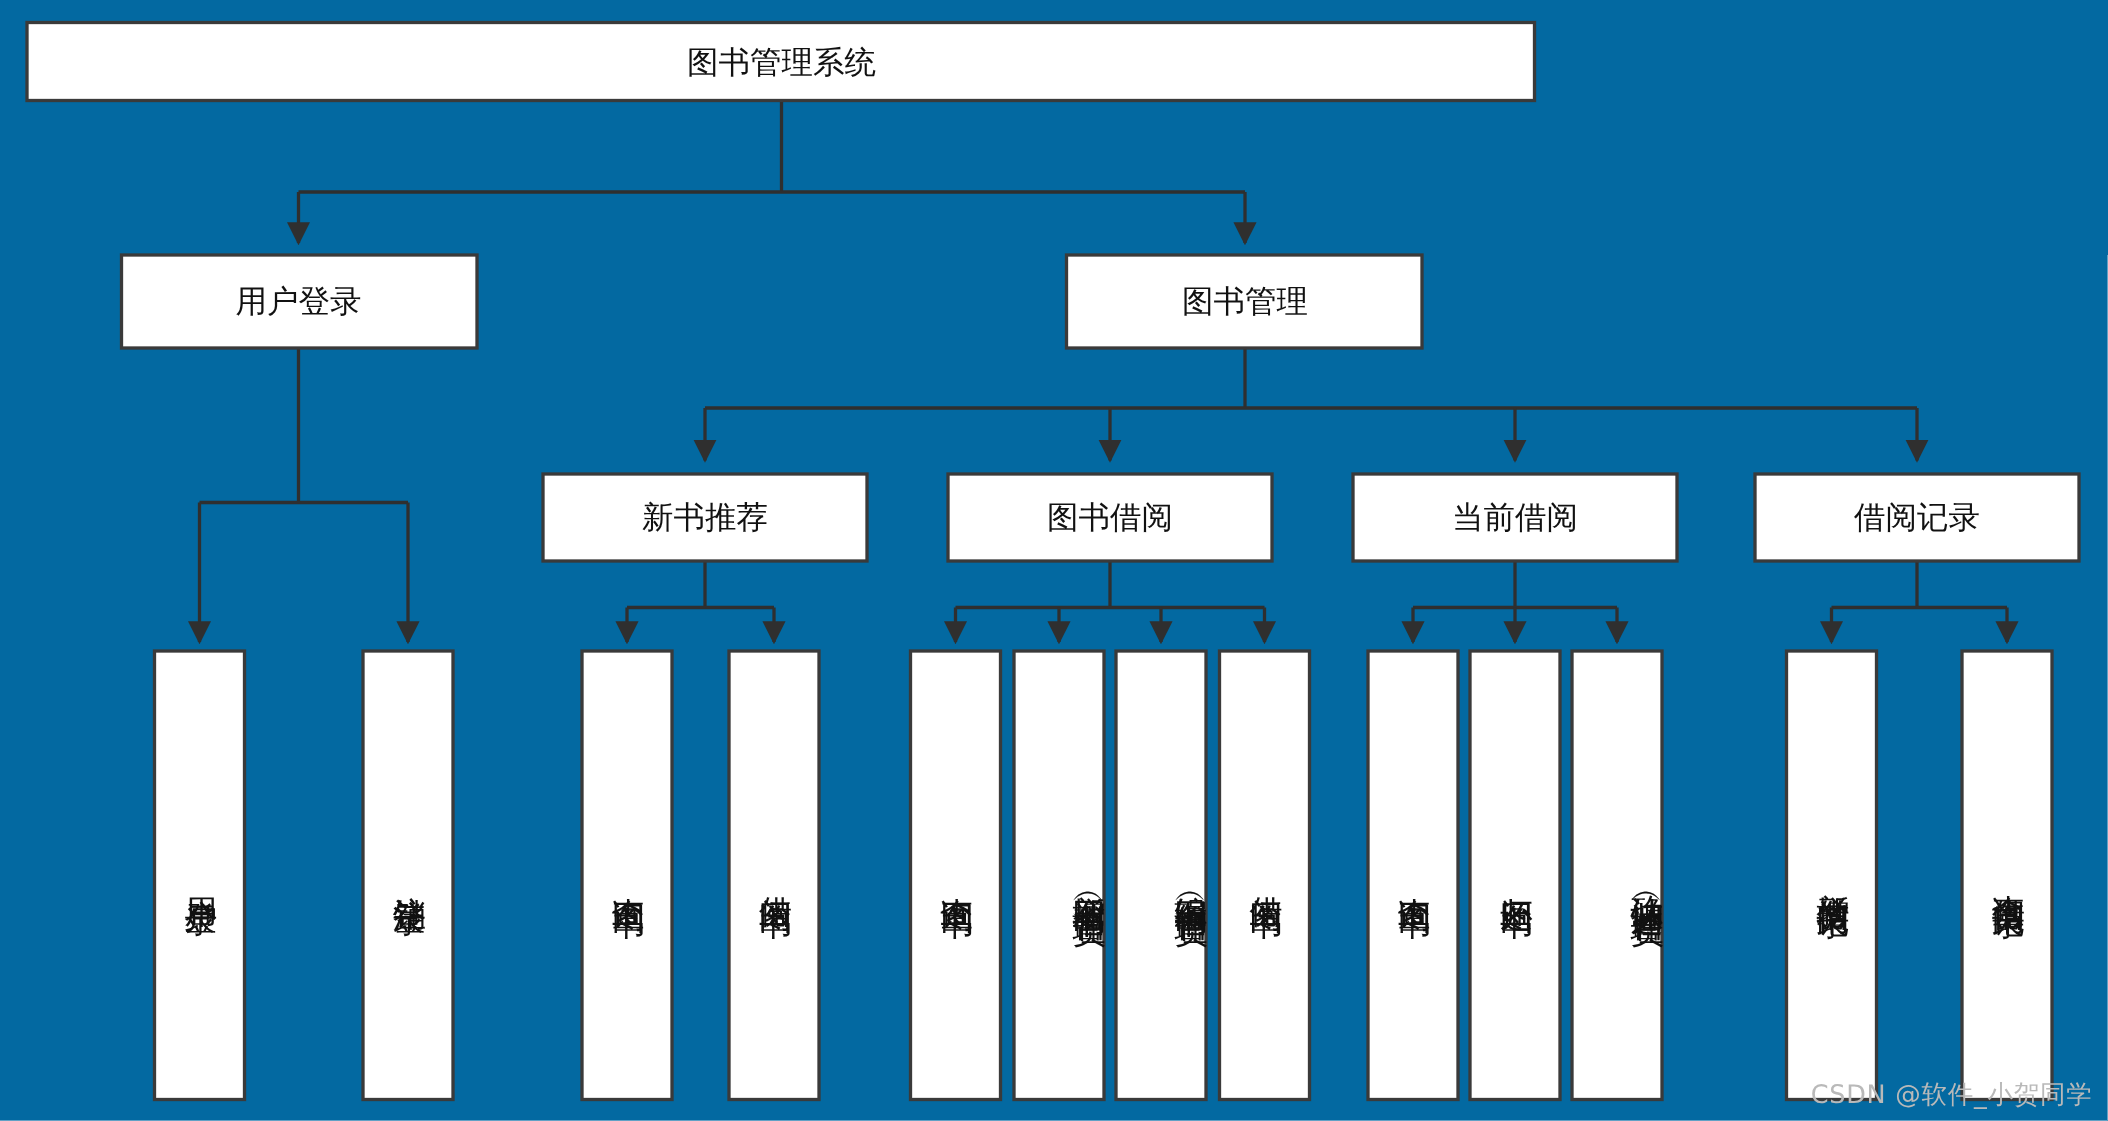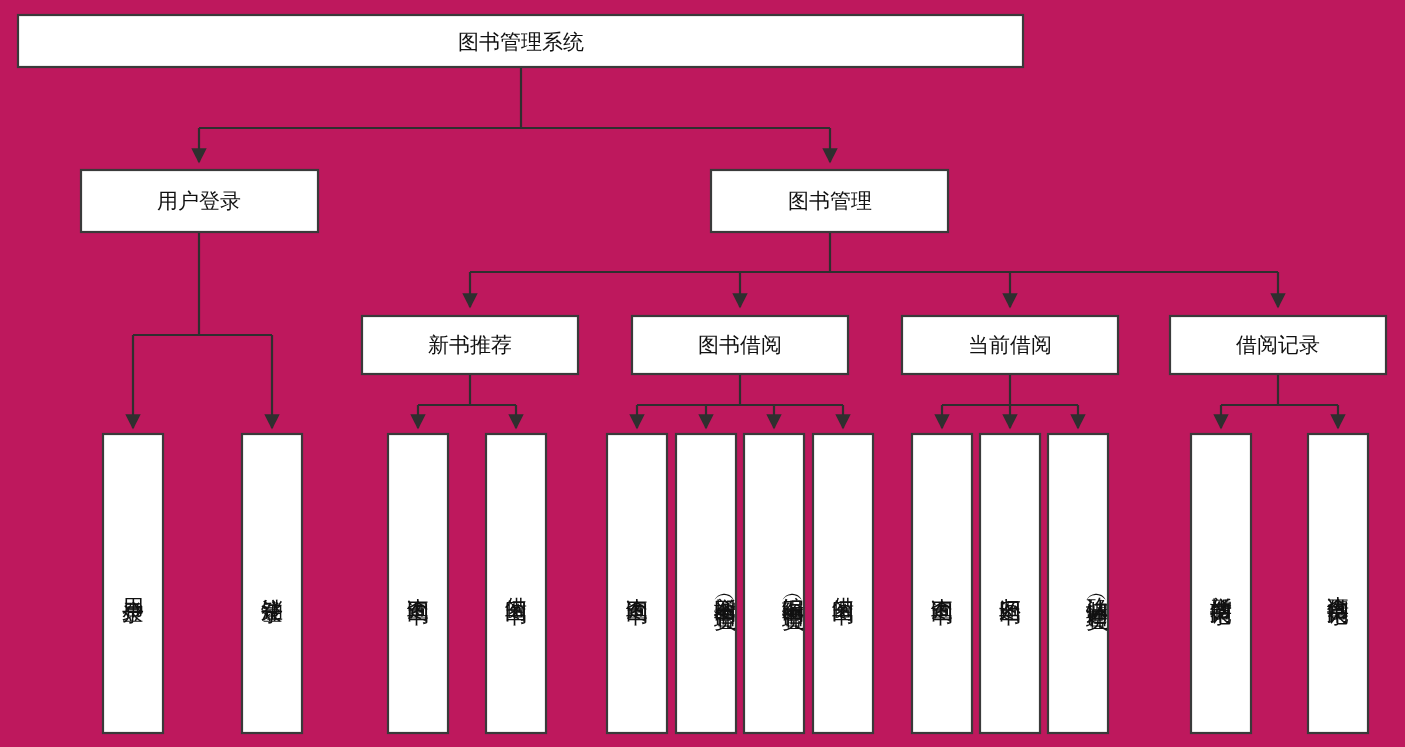--- a/index.html
+++ b/index.html
@@ -10,21 +10,21 @@
   body {
     width: 1405px;
     height: 747px;
     font-family: "DejaVu Sans", "Liberation Sans", sans-serif;
     overflow: hidden;
   }
   #diagram-root {
     position: relative;
     width: 1405px;
     height: 747px;
-    background: #be185d;
+    background: #0369a1;
   }
   svg#tree-svg {
     position: absolute;
     left: 0;
     top: 0;
     width: 1405px;
     height: 747px;
     display: block;
   }
   .node-box {
@@ -197,14 +197,15 @@
   <div class="leaf-label centered" style="left:912px; top:434px; width:60px; height:299px;">查询图书</div>
 
   <div class="leaf-label centered" style="left:980px; top:434px; width:60px; height:299px;">归还图书</div>
 
   <div class="leaf-label" style="left:1048px; top:442px; width:60px; height:291px;">确认归还（管理员）</div>
 
   <div class="leaf-label centered" style="left:1191px; top:434px; width:60px; height:299px;">新增借阅记录</div>
 
   <div class="leaf-label centered" style="left:1308px; top:434px; width:60px; height:299px;">查询借阅记录</div>
 
+  <div class="watermark">CSDN @软件_小贺同学</div>
 
 </div>
 
 </body></html>

